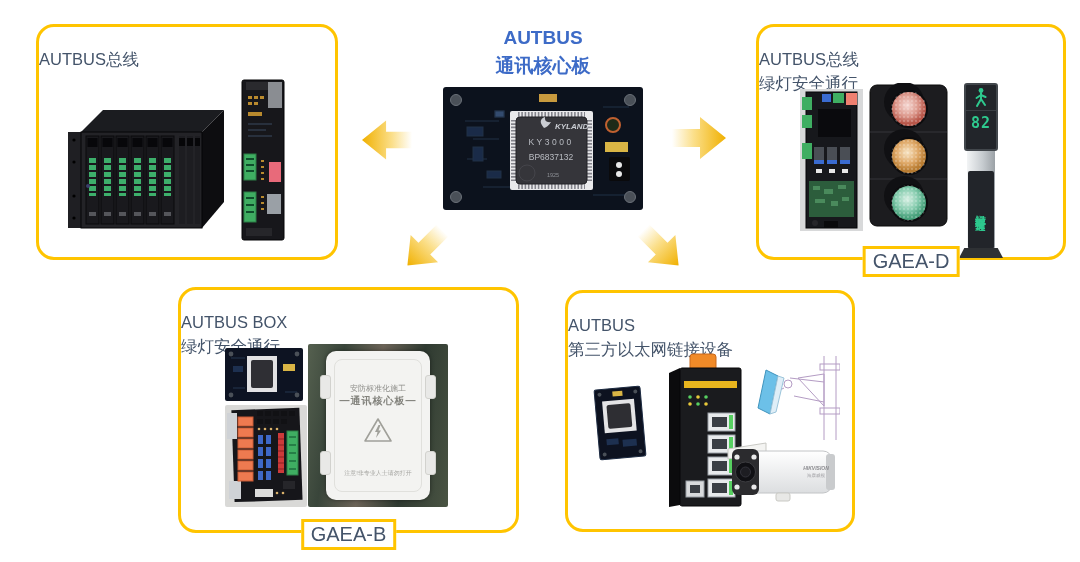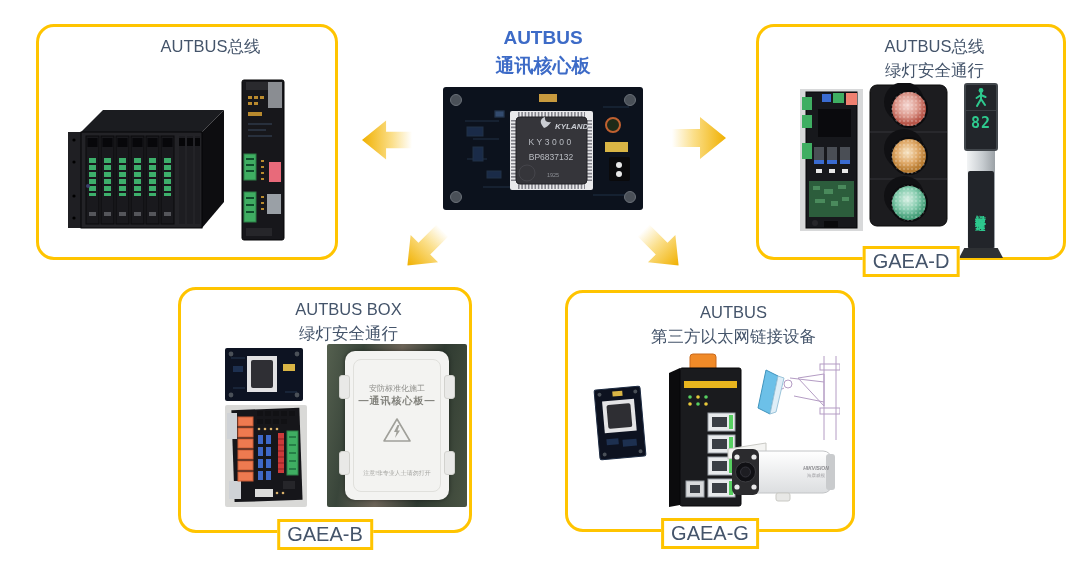--- a/index.html
+++ b/index.html
@@ -6,22 +6,22 @@
   .canvas{
     position:relative;width:1080px;height:562px;background:#ffffff;overflow:hidden;
     font-family:"Liberation Sans","DejaVu Sans",sans-serif;
   }
   .abs{position:absolute;}
   .dbox{
     position:absolute;background:#ffffff;border:3px solid #FFC400;border-radius:18px;
     box-sizing:border-box;
   }
   .dbox-title{
-    position:absolute;top:8px;left:0;right:0;text-align:center;
-    color:#44546A;font-size:16.5px;line-height:1.45;font-weight:500;padding-left:47px;
+    position:absolute;top:21px;left:0;right:0;
+    color:#44546A;font-size:16.5px;line-height:1.45;font-weight:500;
   }
   .center-title{
     position:absolute;text-align:center;color:#3D6BC7;font-weight:bold;
     font-size:19px;line-height:1.45;
   }
   .tag-label{
     position:absolute;left:50%;bottom:-20px;transform:translateX(-50%);
     background:#ffffff;border:3px solid #FFC400;color:#44546A;
     font-size:20px;padding:1px 7px;white-space:nowrap;z-index:3;
   }
@@ -356,21 +356,21 @@
         </svg>
         <div class="pole-count">82</div>
       </div>
       <div class="pole-banner">
         <span>绿灯安全通行</span>
       </div>
       <div class="pole-base"></div>
     </div>
   </div>
 
-  <div class="dbox" style="left:178px;top:287px;width:294px;height:246px;">
+  <div class="dbox" style="left:178px;top:287px;width:341px;height:246px;">
     <div class="dbox-title">
       <div>AUTBUS BOX</div>
       <div>绿灯安全通行</div>
     </div>
     <div class="tag-label">GAEA-B</div>
 
     <svg class="abs" style="left:44px;top:58px;" width="78" height="53" viewBox="0 0 78 53">
       <rect width="78" height="53" rx="2" fill="#0d1322"></rect>
       <g stroke="#24364f" stroke-width="1">
           <path d="M6 10 h14 M8 40 h12 M60 44 h12" fill="none"></path>
@@ -435,21 +435,21 @@
           <path d="M53 34 h6 M53 40 h6 M53 46 h6 M53 52 h6 M53 58 h6 M53 64 h6" fill="none"></path>
         </g>
       <rect x="62" y="26" width="11" height="44" fill="#3fae62" stroke="#2c7e46"></rect>
       <g stroke="#0f4f2c">
           <path d="M64 32 h7 M64 40 h7 M64 48 h7 M64 56 h7 M64 64 h7" fill="none"></path>
         </g>
       <rect x="30" y="84" width="18" height="8" fill="#dcdcda"></rect>
       <rect x="58" y="76" width="12" height="8" fill="#26262a"></rect>
     </svg>
 
-    <div class="enc" style="left:127px;top:54px;margin-left:19px;">
+    <div class="enc" style="left:127px;top:54px;">
       <div class="enc-bg"></div>
       <div class="enc-box">
         <div class="enc-hinge" style="left:-6px;top:24px;"></div>
         <div class="enc-hinge" style="left:-6px;top:100px;"></div>
         <div class="enc-hinge" style="right:-6px;top:24px;"></div>
         <div class="enc-hinge" style="right:-6px;top:100px;"></div>
         <div class="enc-inner"></div>
         <div class="enc-t1">安防标准化施工</div>
         <div class="enc-t2">—通讯核心板—</div>
         <div class="enc-warn">
@@ -461,21 +461,20 @@
         <div class="enc-note">注意!非专业人士请勿打开</div>
       </div>
     </div>
   </div>
 
   <div class="dbox" style="left:565px;top:290px;width:290px;height:242px;">
     <div class="dbox-title">
       <div>AUTBUS</div>
       <div>第三方以太网链接设备</div>
     </div>
-    <div class="tag-label">GAEA-G</div>
 
     <svg class="abs" style="left:27px;top:93px;transform:rotate(-5deg);" width="50" height="74" viewBox="0 0 50 74">
       <rect x="2" y="2" width="46" height="70" rx="2" fill="#0d1220" stroke="#1d2b42"></rect>
       <rect x="9" y="14" width="32" height="32" fill="#e4e4e6"></rect>
       <rect x="13" y="18" width="24" height="24" rx="2" fill="#2e2e33"></rect>
       <rect x="20" y="5" width="10" height="5" fill="#d9b545"></rect>
       <g fill="#1d3050">
           <rect x="10" y="52" width="12" height="6"></rect>
           <rect x="26" y="54" width="14" height="7"></rect>
         </g>

